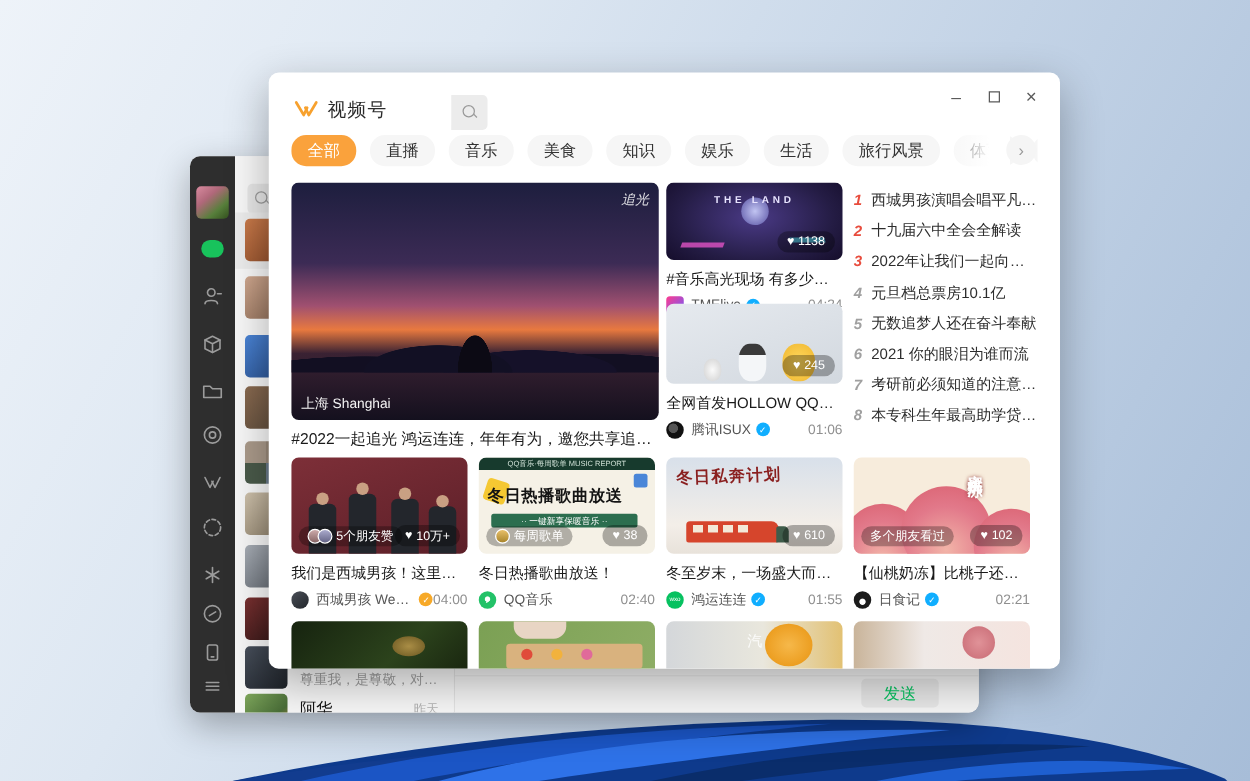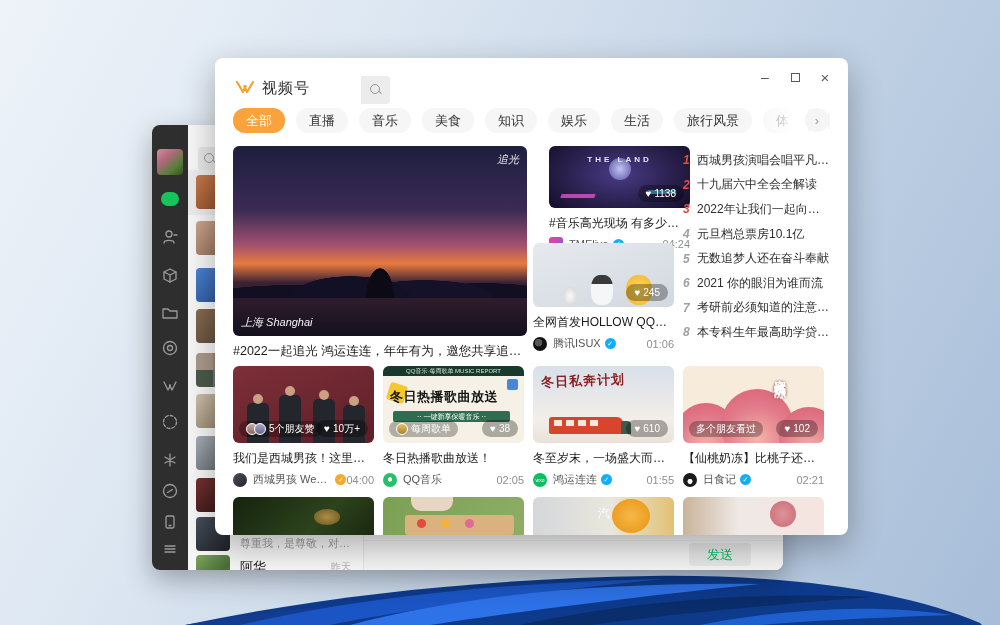--- a/index.html
+++ b/index.html
@@ -90,21 +90,21 @@
   .social .txt { margin-left:7px; }
 
   .hotlist { position:absolute; left:450px; top:2px; width:147px; }
   .hot-item { height:24.6px; display:flex; align-items:center; }
   .hot-rank { width:14px; font-size:12px; font-weight:bold; font-style:italic; flex:none; }
   .hot-rank.red { color:#e84c3d; } .hot-rank.gray { color:#a0a0a0; }
   .hot-text { font-size:12px; color:#2d2d2d; white-space:nowrap; overflow:hidden; text-overflow:ellipsis; }
 
   
   .t-shanghai { background:linear-gradient(180deg,#1d1e3e 0%,#3c2b55 34%,#a05070 52%,#e8793f 62%,#3a2233 72%,#14101e 100%); }
-  .t-sh-loc { position:absolute; left:8px; bottom:6px; color:#fff; font-size:11px; font-style:italic; opacity:.95; }
+  .t-sh-loc { position:absolute; left:8px; bottom:6px; color:#fff; font-size:11px; opacity:.95; }
   .t-sh-wm { position:absolute; right:8px; top:6px; color:#fff; font-size:11px; opacity:.85; font-style:italic; }
   .t-sh-city { position:absolute; left:0; right:0; bottom:38px; height:34px;
     background:radial-gradient(14px 30px at 50% 100%,#0c0a14 98%,transparent),
                radial-gradient(60px 22px at 40% 100%,#121024 98%,transparent),
                radial-gradient(70px 18px at 65% 100%,#151129 98%,transparent),
                radial-gradient(90px 13px at 20% 100%,#120f22 98%,transparent),
                radial-gradient(80px 15px at 85% 100%,#120f22 98%,transparent); }
   .t-land { background:radial-gradient(90px 50px at 50% 45%,#4a3a86 0%,#241c44 70%,#170f2e 100%); }
   .t-land-title { position:absolute; top:9px; left:0; right:0; text-align:center; color:#e8e4ff;
                   font-size:8px; letter-spacing:3px; font-weight:bold; }
@@ -307,21 +307,21 @@
 
     <div class="card" style="left:0; top:0; width:294px;">
       <div class="thumb t-shanghai" style="height:190px;">
         <div class="t-sh-city"></div>
         <div class="t-sh-wm">追光</div>
         <div class="t-sh-loc">上海 Shanghai</div>
       </div>
       <div class="cap" style="font-size:12.5px;">#2022一起追光 鸿运连连，年年有为，邀您共享追光时刻。</div>
     </div>
 
-    <div class="card" style="left:316px; top:0; width:141px;">
+    <div class="card" style="left:300px; top:0; width:141px;">
       <div class="thumb t-land" style="height:62px;">
         <div class="t-land-moon"></div>
         <div class="t-land-title">THE LAND</div>
         <div class="t-land-neon1"></div>
         <div class="t-land-neon2"></div>
         <div class="likes">
             <span>♥</span>
             <span>1138</span>
           </div>
       </div>
@@ -426,21 +426,21 @@
         </div>
         <div class="likes">
             <span>♥</span>
             <span>38</span>
           </div>
       </div>
       <div class="cap cap-sm">冬日热播歌曲放送！</div>
       <div class="acct">
         <span class="av14" style="background:radial-gradient(circle at 50% 45%,#fff 0 18%,#23c268 24%); display:flex;align-items:center;justify-content:center;color:#fff;font-size:8px;">♪</span>
         <span class="acct-name">QQ音乐</span>
-        <span class="dur">02:05</span>
+        <span class="dur">02:40</span>
       </div>
     </div>
 
     <div class="card" style="left:300px; top:220px; width:141px;">
       <div class="thumb t-train" style="height:77px;">
         <div class="t-train-title">冬日私奔计划</div>
         <div class="t-train-body"></div>
         <div class="likes">
             <span>♥</span>
             <span>610</span>

